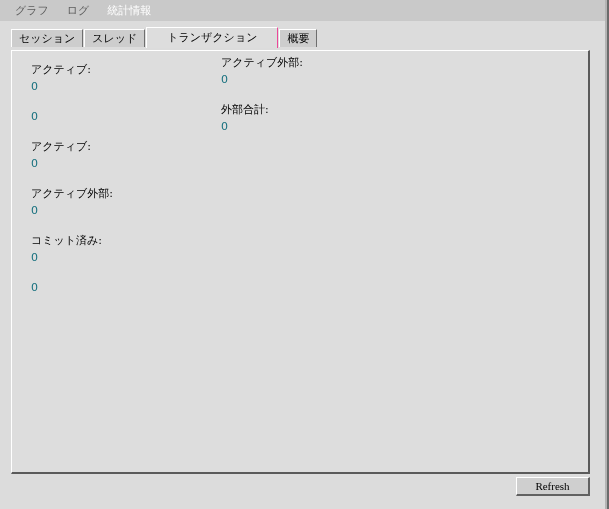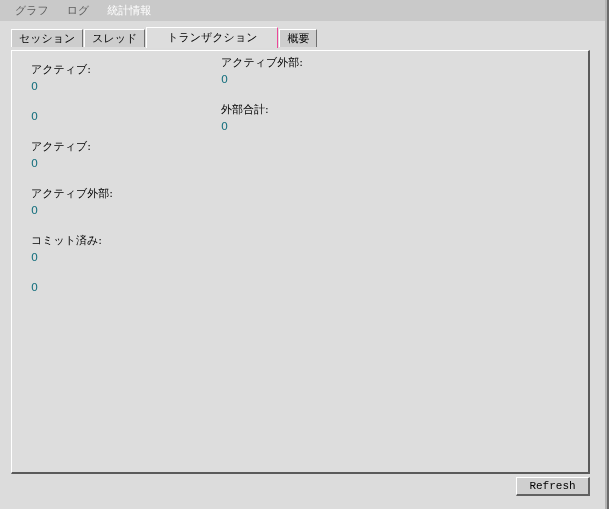--- a/index.html
+++ b/index.html
@@ -146,21 +146,21 @@
     border-top: 1px solid #ffffff;
     border-left: 1px solid #ffffff;
     border-right: 2px solid #616161;
     border-bottom: 2px solid #616161;
     box-sizing: border-box;
     font-size: 11px;
     line-height: 16px;
     text-align: center;
     color: #000000;
     cursor: default;
-    font-family: Liberation Mono, monospace;
+    font-family: Liberation Serif, serif;
   }
 </style>
 </head>
 <body>
 
 <div id="window-root">
 
   <div id="menu-bar">
     <div class="menu-item inactive">グラフ</div>
     <div class="menu-item inactive">ログ</div>

